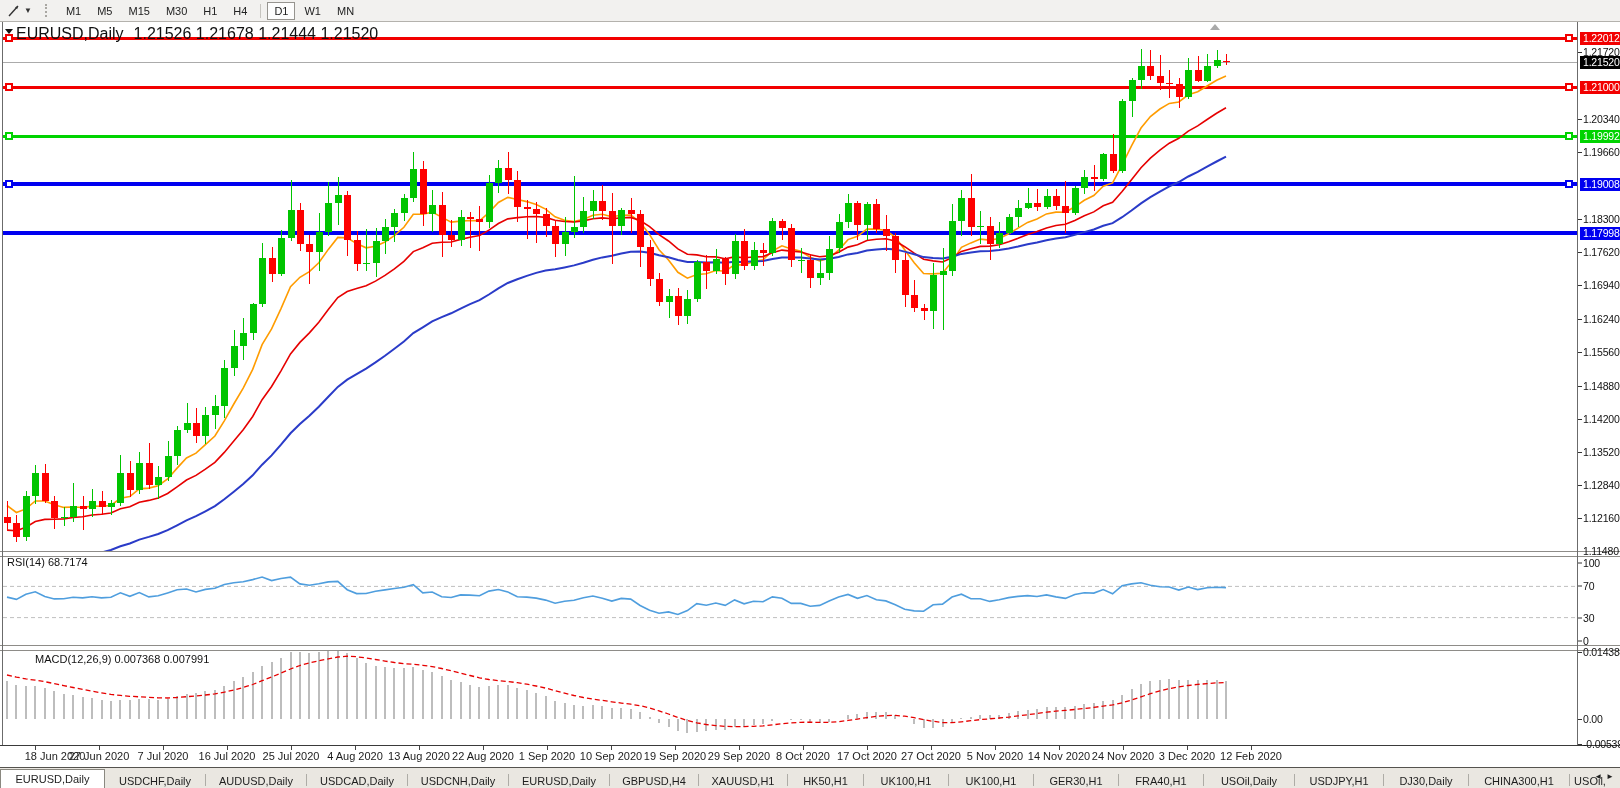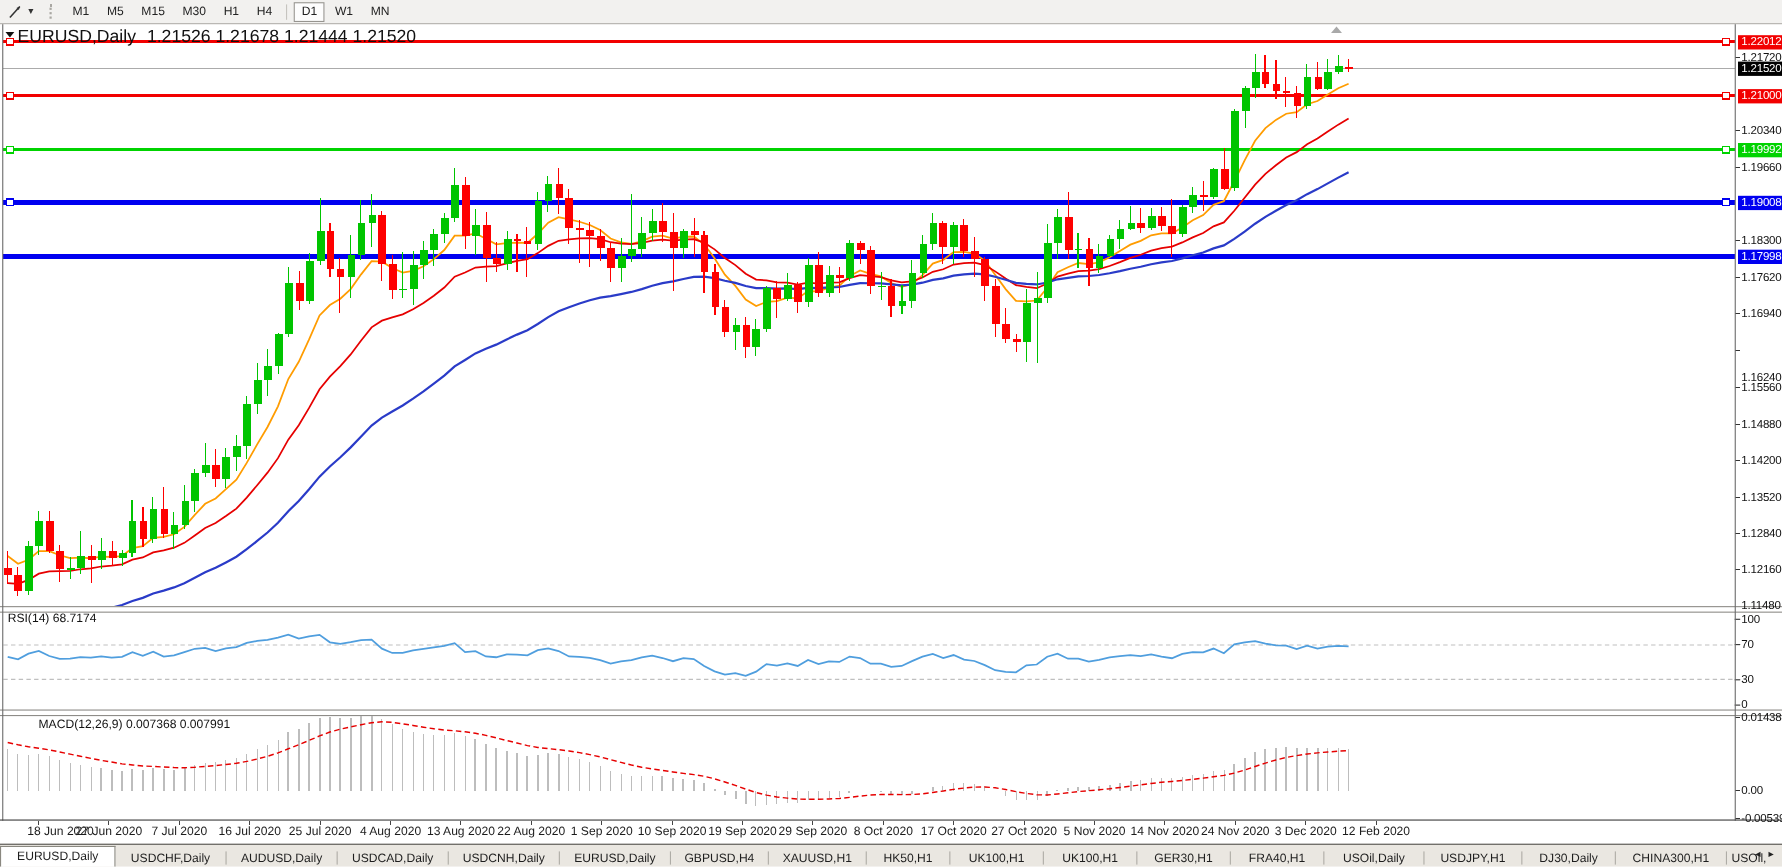--- a/index.html
+++ b/index.html
@@ -567,21 +567,21 @@
       <div class="pricebox" style="top: 129.5px; background: rgb(0, 211, 0);">1.19992</div>
       <div class="pricebox" style="top: 177.5px; background: rgb(0, 0, 240);">1.19008</div>
       <div class="pricebox" style="top: 226.5px; background: rgb(0, 0, 240);">1.17998</div>
       <div class="pricebox" style="top: 55.5px; background: rgb(0, 0, 0);">1.21520</div>
       <div class="ytick" style="top: 46px;">1.21720</div>
       <div class="ytick" style="top: 113px;">1.20340</div>
       <div class="ytick" style="top: 146px;">1.19660</div>
       <div class="ytick" style="top: 213px;">1.18300</div>
       <div class="ytick" style="top: 246px;">1.17620</div>
       <div class="ytick" style="top: 279px;">1.16940</div>
-      <div class="ytick" style="top: 313px; margin-top: 24px;">1.16240</div>
+      <div class="ytick" style="top: 313px;">1.16240</div>
       <div class="ytick" style="top: 346px;">1.15560</div>
       <div class="ytick" style="top: 380px;">1.14880</div>
       <div class="ytick" style="top: 413px;">1.14200</div>
       <div class="ytick" style="top: 446px;">1.13520</div>
       <div class="ytick" style="top: 479px;">1.12840</div>
       <div class="ytick" style="top: 512px;">1.12160</div>
       <div class="ytick" style="top: 545px;">1.11480</div>
       <div class="ytick" style="top: 557px;">100</div>
       <div class="ytick" style="top: 580px;">70</div>
       <div class="ytick" style="top: 612px;">30</div>

